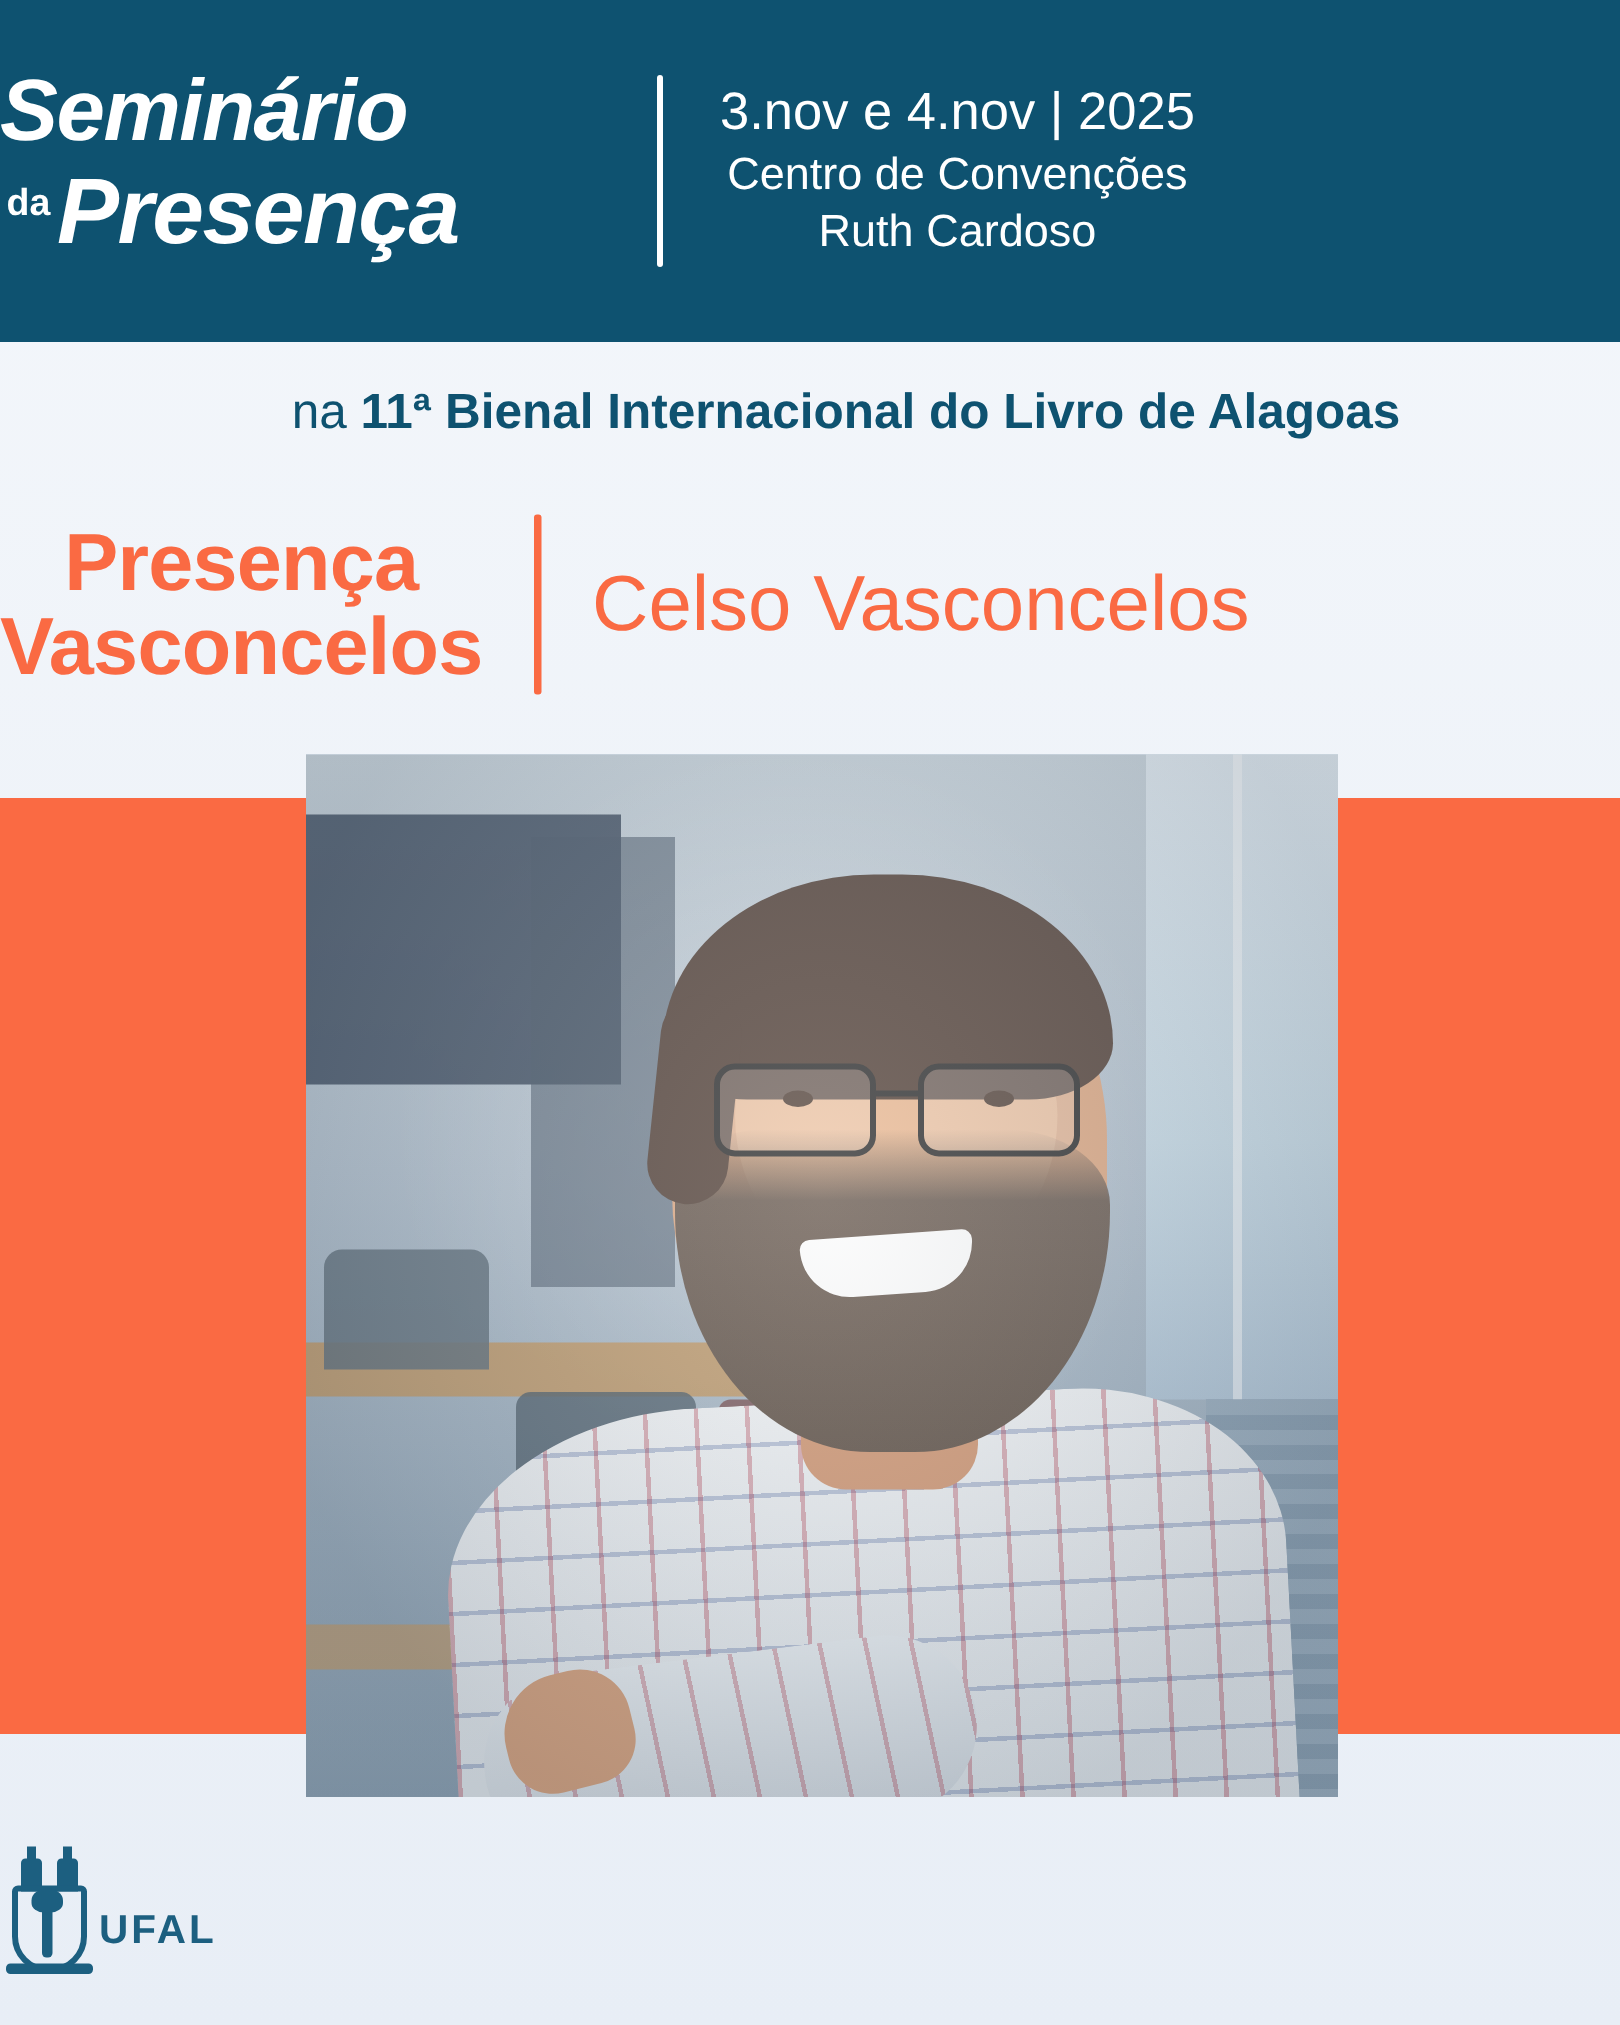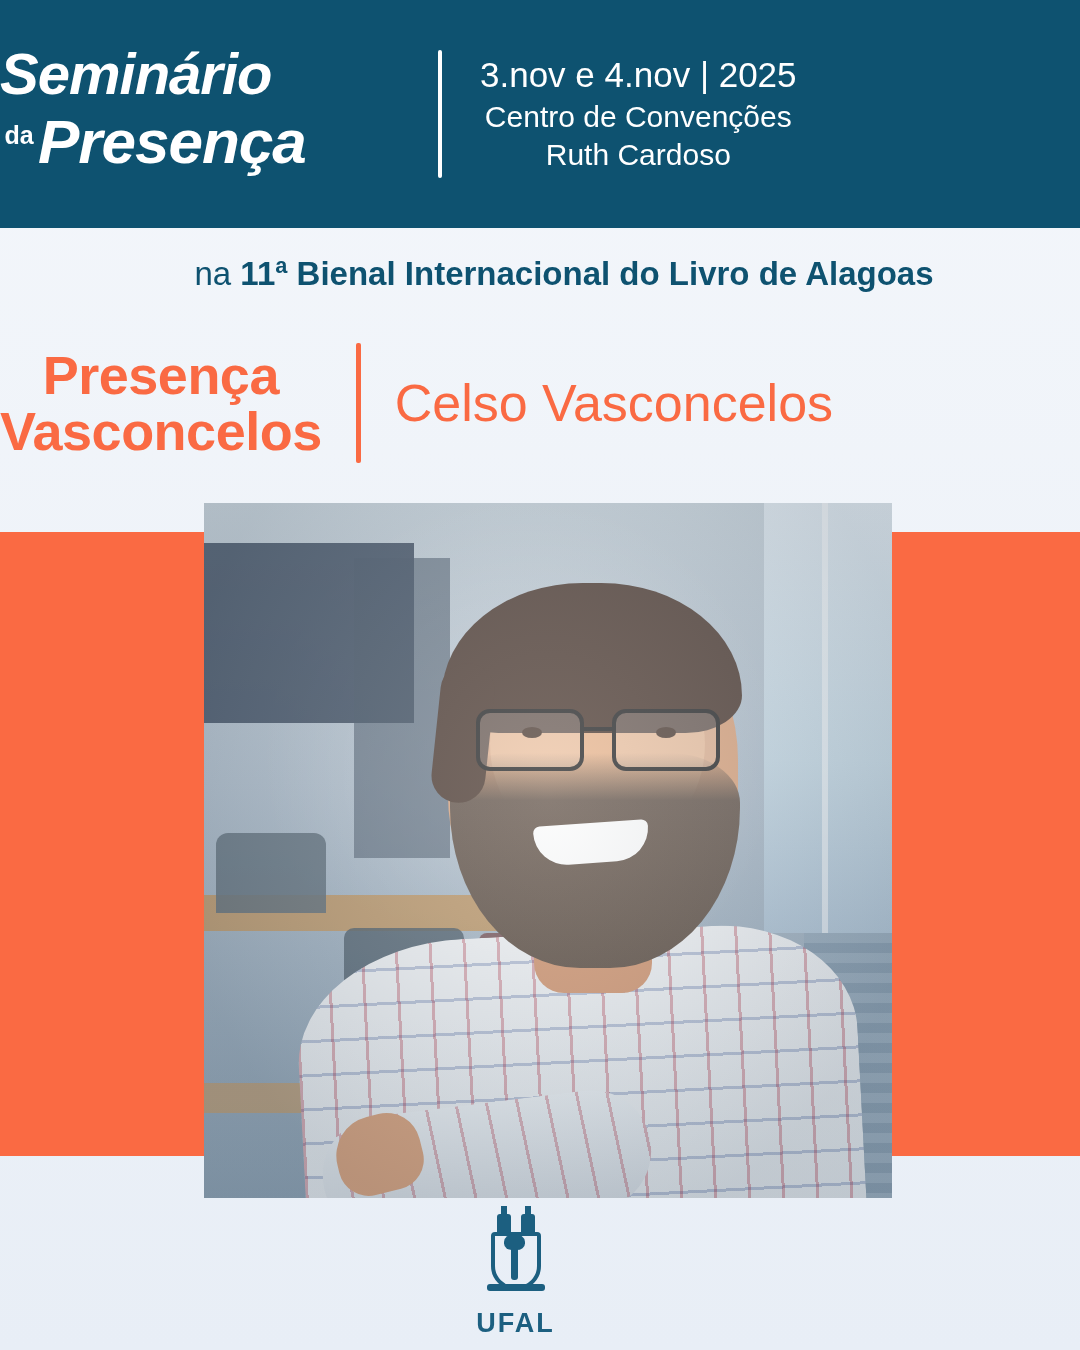--- a/index.html
+++ b/index.html
@@ -423,26 +423,25 @@
   }
 
   
   .footer {
     position: absolute;
     left: 0;
     top: 1198px;
     width: 943px;
     height: 152px;
     display: flex;
-    flex-direction: column;
+    flex-direction: row;
     align-items: center;
     justify-content: flex-start;
     padding-top: 16px;
     box-sizing: border-box;
-    margin-left: 44px;
   }
   .ufal-mark {
     position: relative;
     width: 66px;
     height: 86px;
   }
   .ufal-shield {
     position: absolute;
     left: 8px;
     top: 18px;

